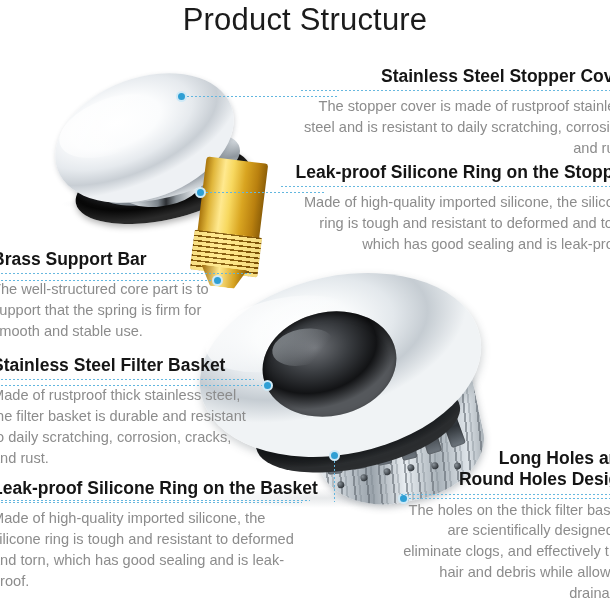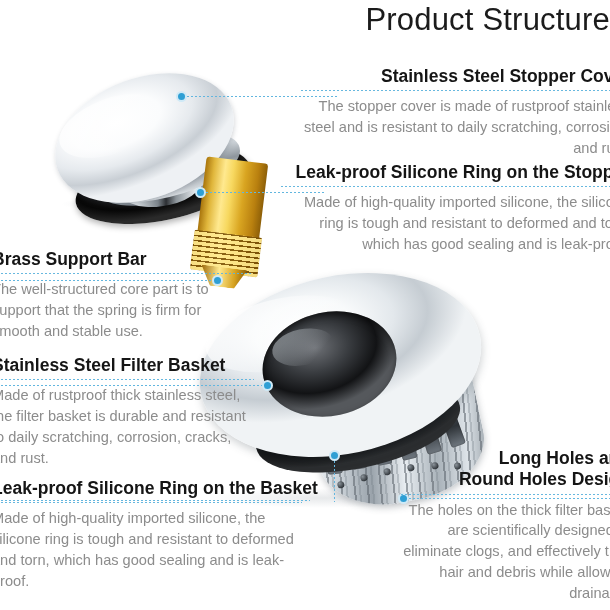--- a/index.html
+++ b/index.html
@@ -6,21 +6,21 @@
   body{
     width:610px;height:610px;overflow:hidden;position:relative;
     background:#ffffff;
     font-family:"Liberation Sans",sans-serif;
     -webkit-font-smoothing:antialiased;
   }
   #stage{position:absolute;inset:0;width:610px;height:610px;overflow:hidden;}
 
   
   .title{
-    position:absolute;left:0;top:2px;width:610px;text-align:right;
+    position:absolute;left:0;top:2px;width:610px;text-align:center;
     font-size:31px;color:#1b1b1b;letter-spacing:.2px;font-weight:400;
   }
 
   
   .callout{position:absolute;}
   .callout .head{
     font-size:17.5px;color:#151515;font-weight:700;white-space:nowrap;
     line-height:1.22;
   }
   .callout .head.two{white-space:normal;}

